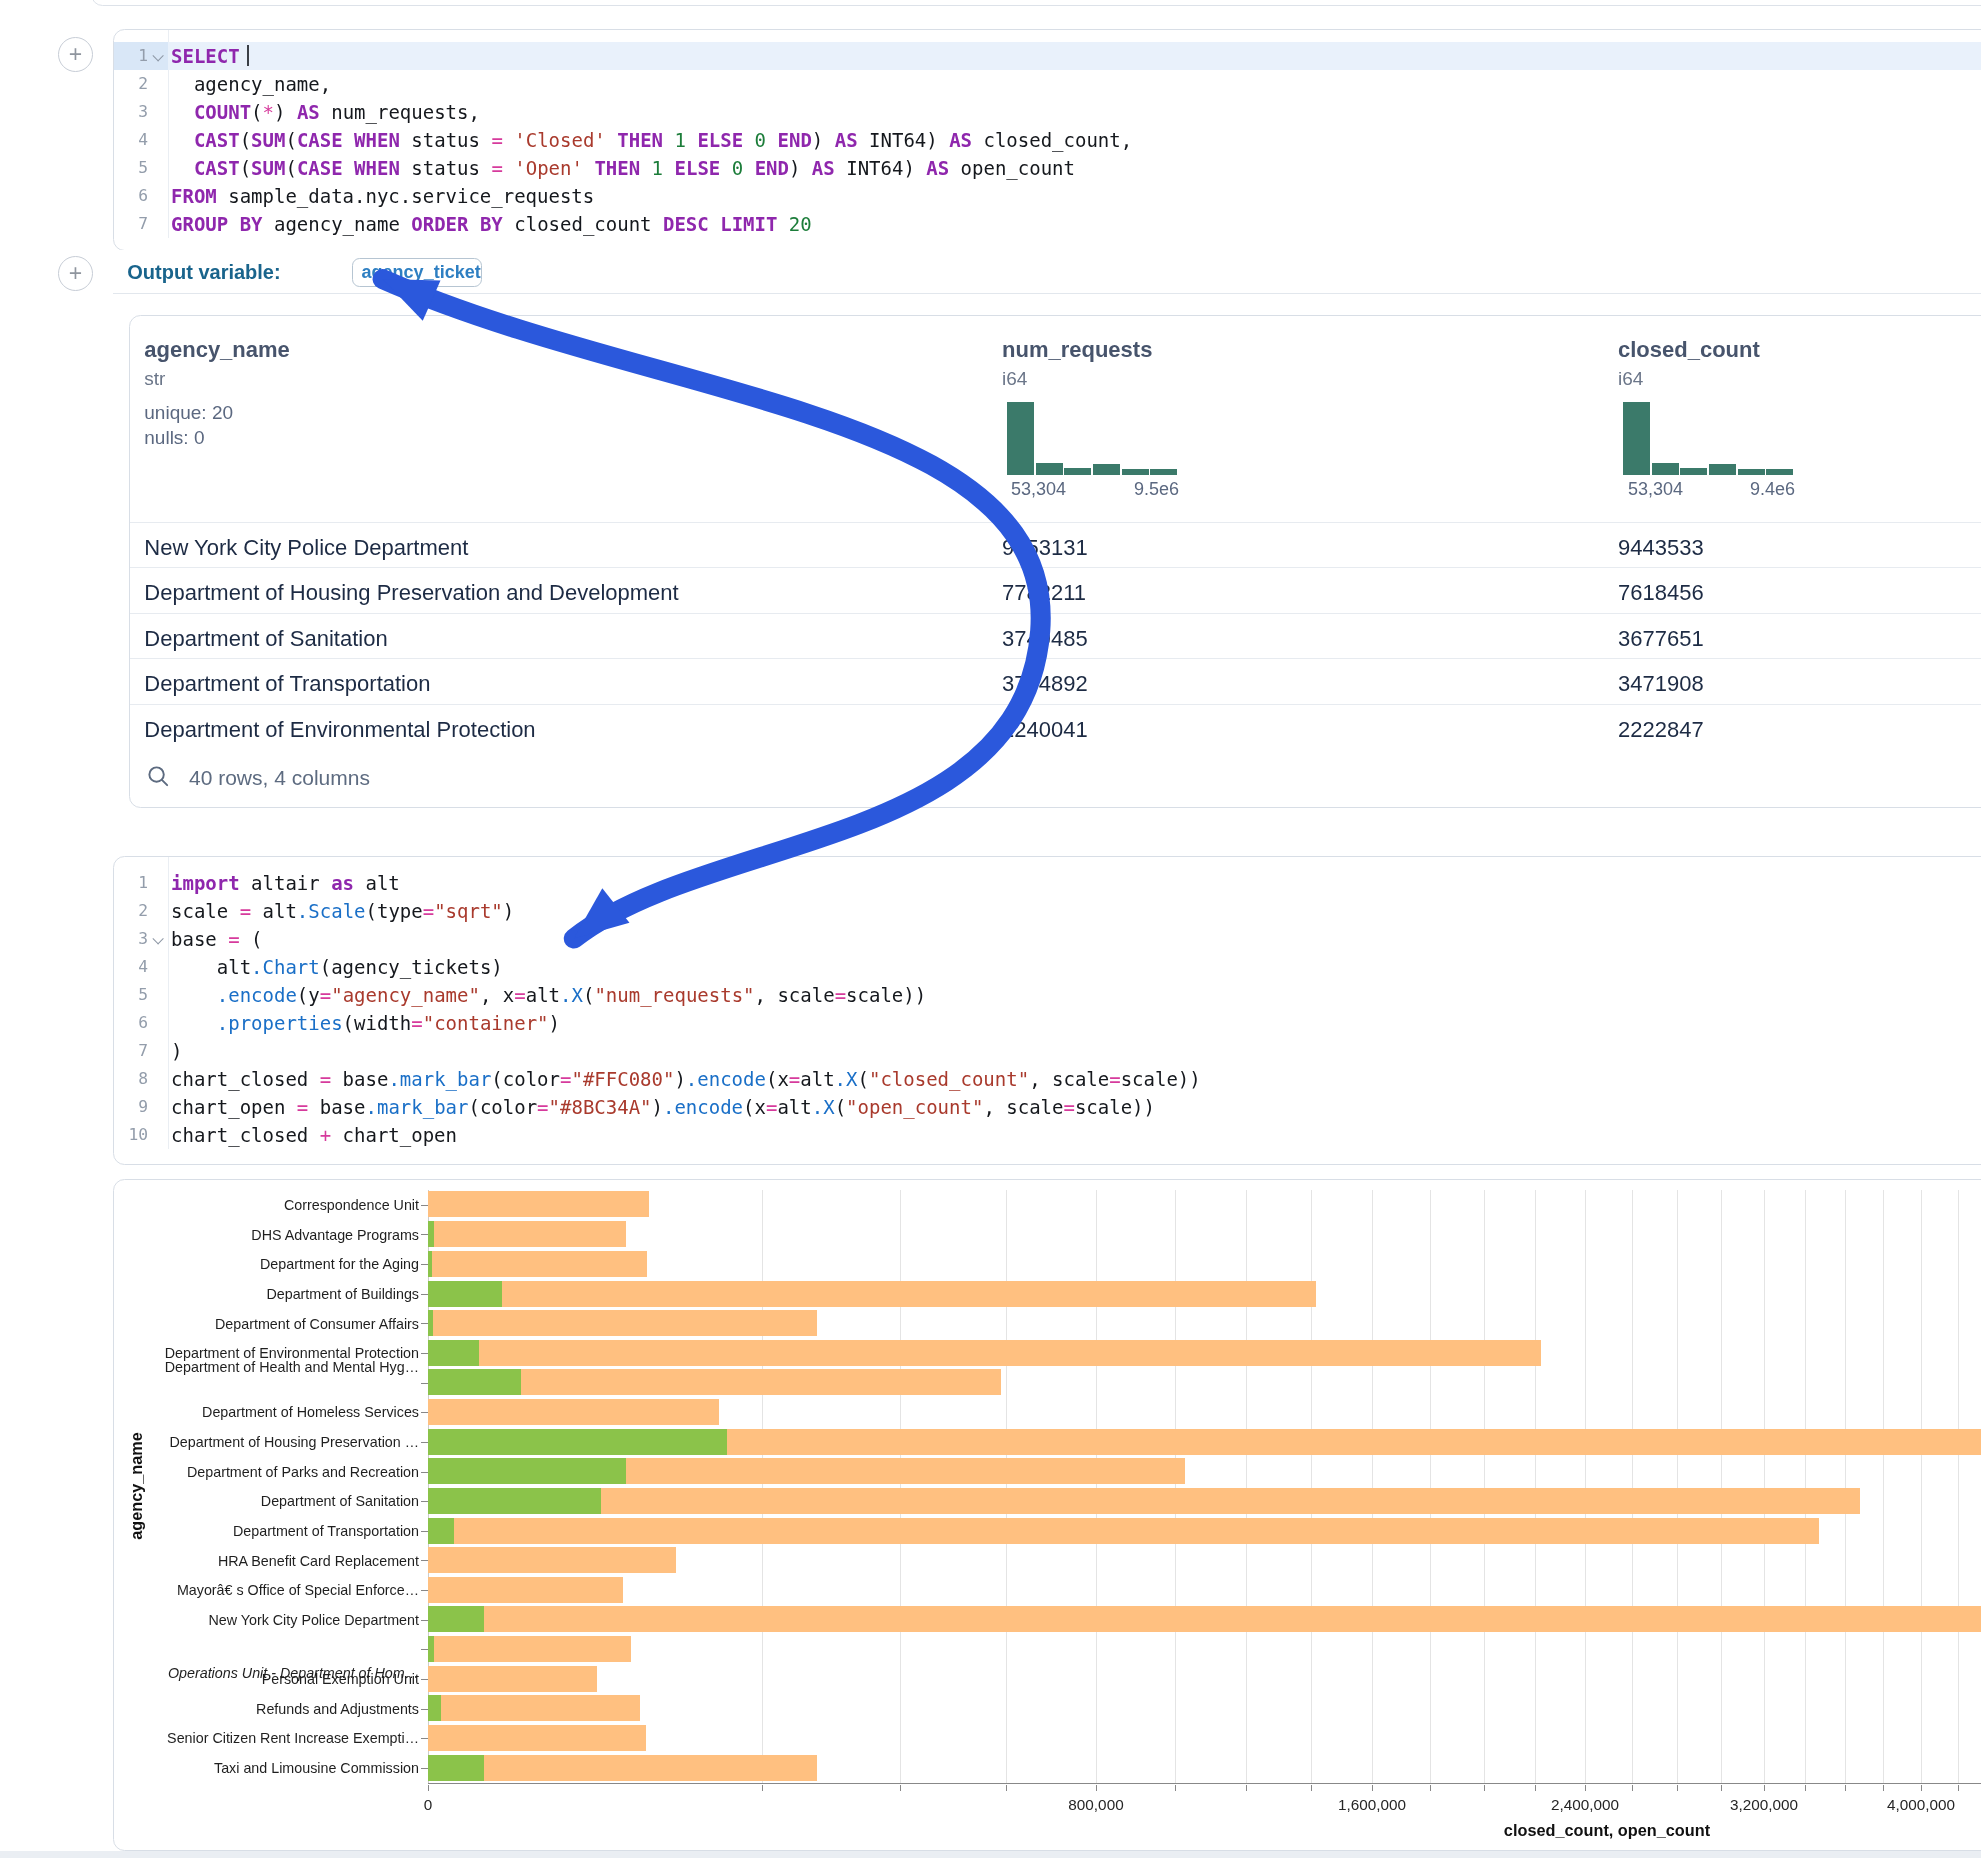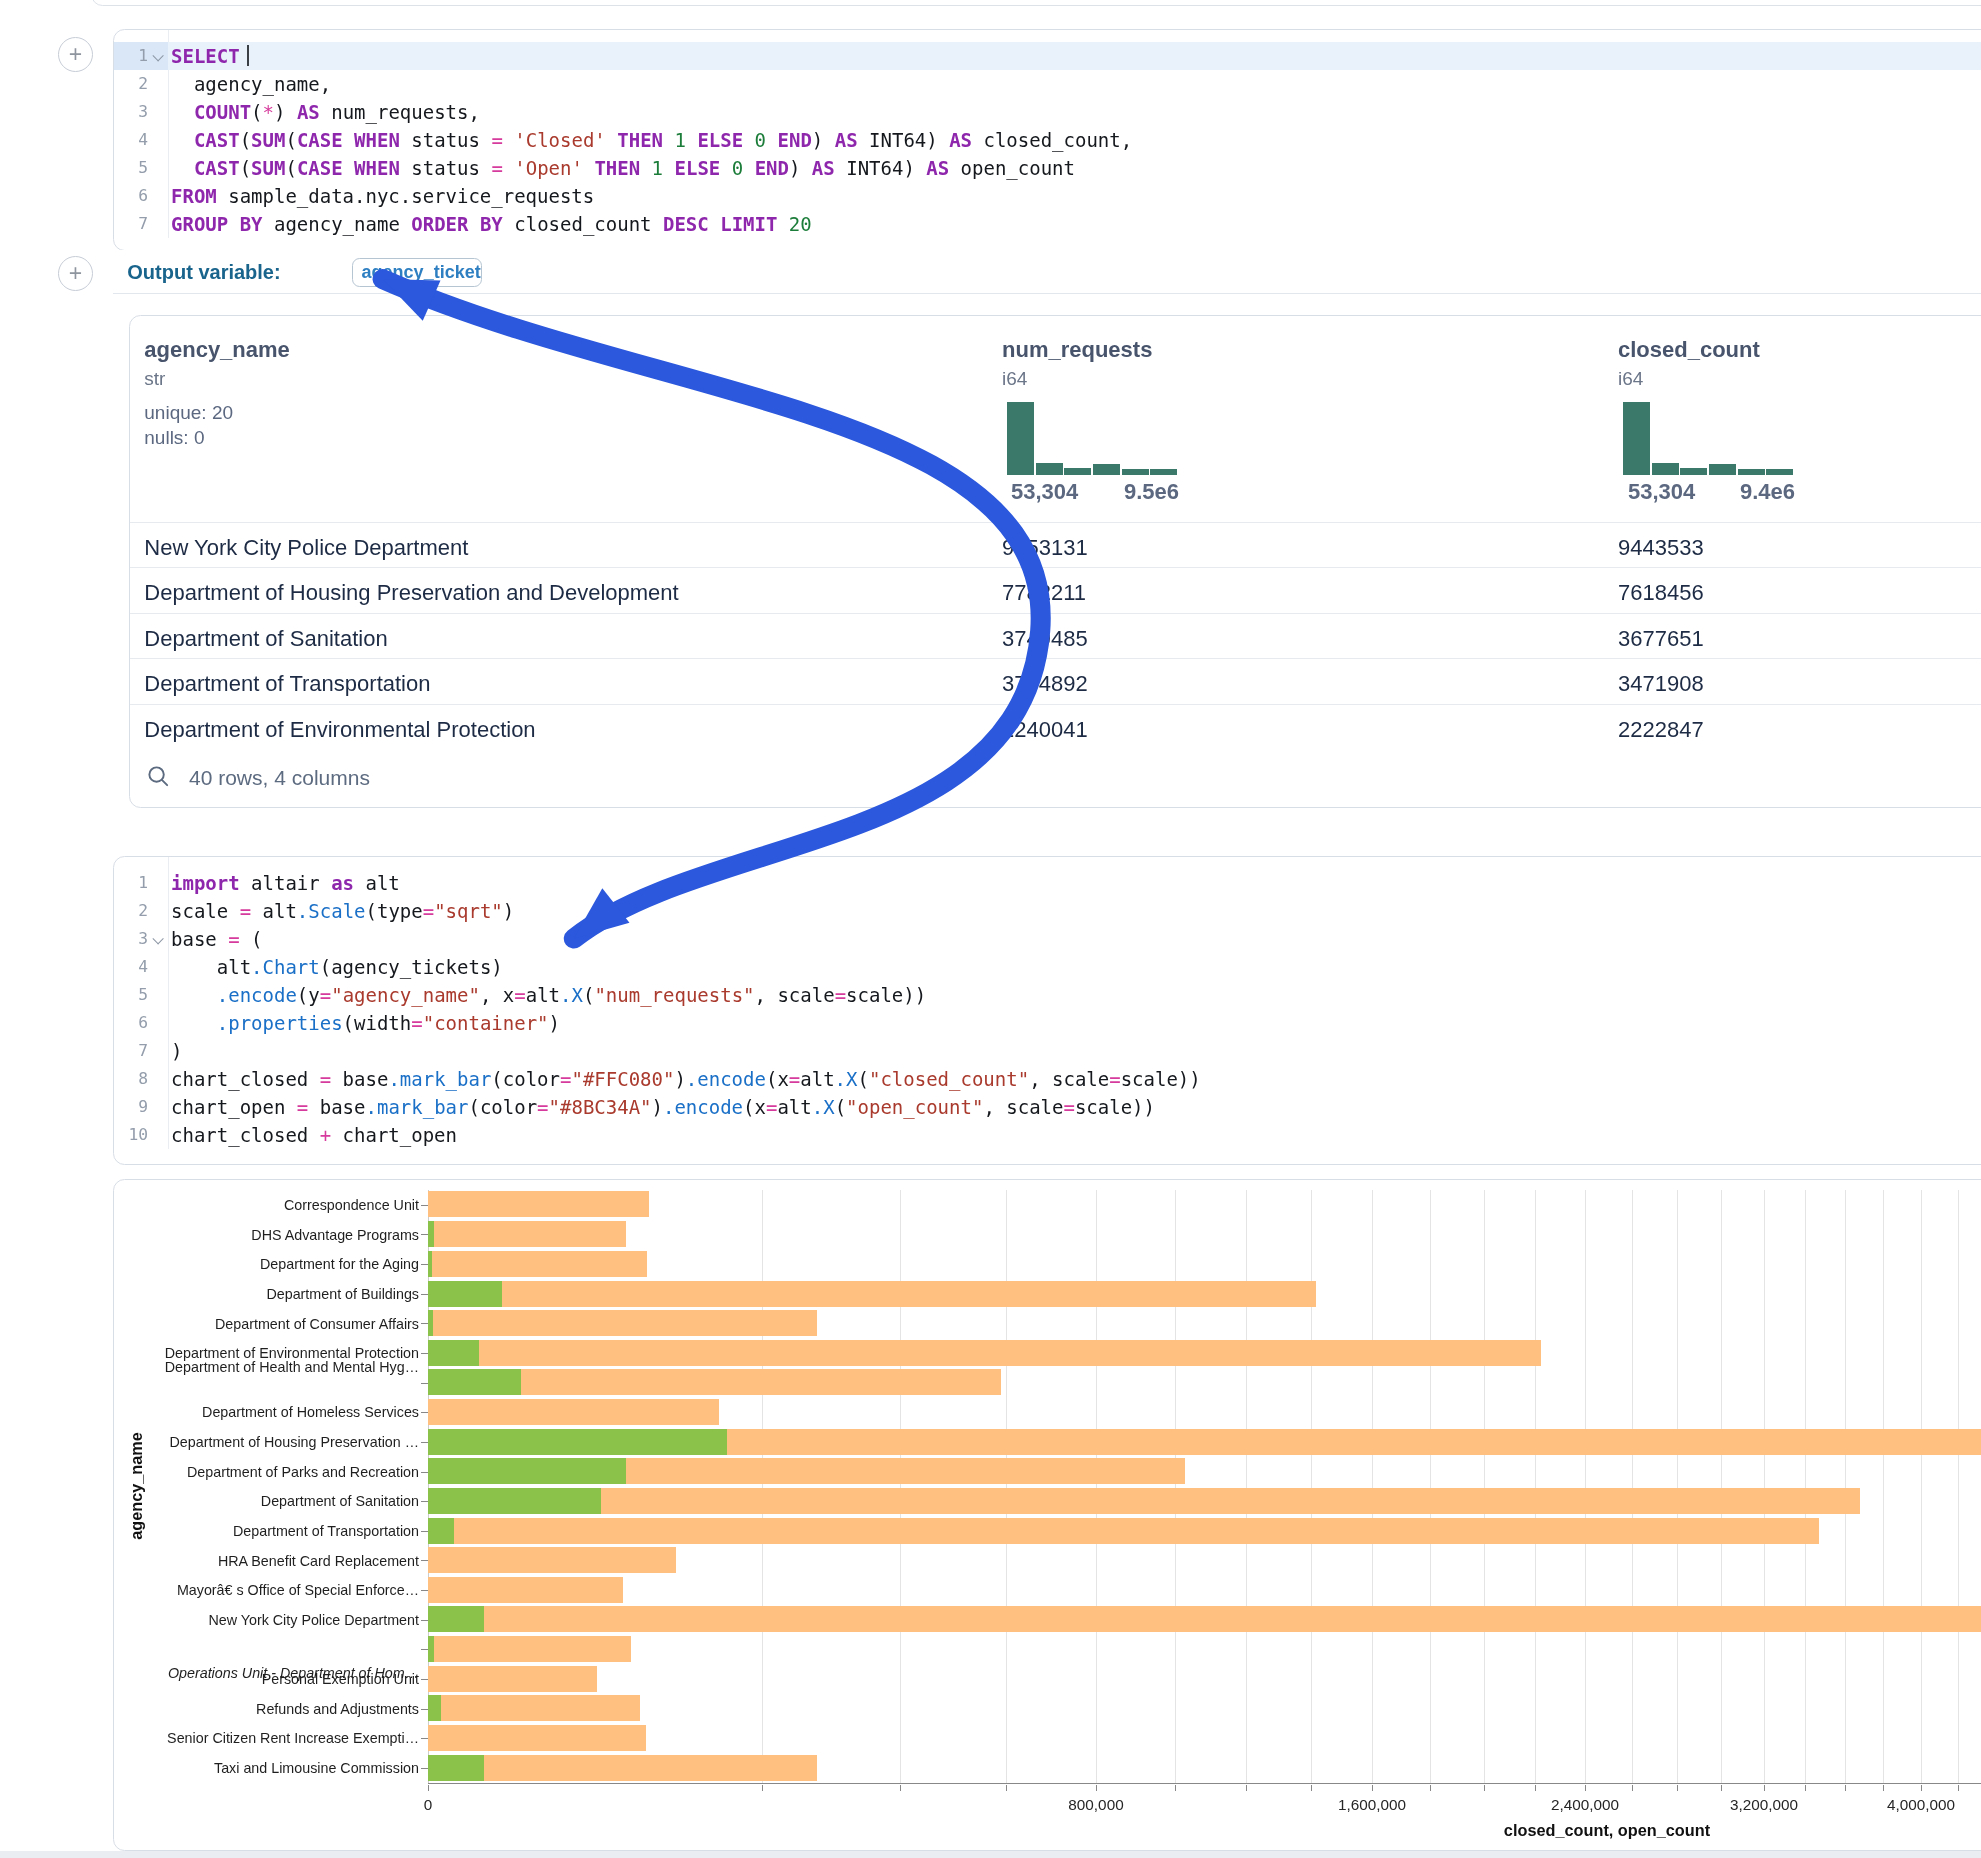--- a/index.html
+++ b/index.html
@@ -42,21 +42,21 @@
                font-size:18px; font-weight:600; color:#2e7fc2; line-height:26px;
                padding-left:8.6px; overflow:hidden; white-space:nowrap; }
 
   
   .tbl-card { top:315px; height:493px; left:129px !important; overflow:hidden; }
   .col-title { position:absolute; top:21px; font-size:22px; font-weight:bold; color:#47546c; }
   .col-type  { position:absolute; top:52px; font-size:19px; color:#6b7689; }
   .col-stat  { position:absolute; font-size:19px; color:#5b6880; }
   .hist { position:absolute; top:86px; width:172px; height:73px; }
   .hist .hbar { position:absolute; bottom:0; background:#3b7a6a; }
-  .hist-lab { position:absolute; top:163px; font-size:22px; color:#5b6880;font-weight:bold; }
+  .hist-lab { position:absolute; top:163px; font-size:18px; color:#5b6880; }
   .trow { position:absolute; left:0; width:100%; height:46px; border-top:1px solid #e7ebf0; }
   .trow span { position:absolute; top:11.5px; font-size:22px; color:#1d2b44; }
   .tbl-footer { position:absolute; top:433px; left:0; width:100%; height:60px; }
   .tbl-count { position:absolute; left:59px; top:17px; font-size:21px; color:#5d6b80; }
 
   
   .chart-card { top:1179px; height:672px; overflow:hidden; }
   .plot { position:absolute; left:314px; top:9.6px; width:1615px; height:593px; }
   .gridline { position:absolute; top:0; height:593px; width:1px; background:#e4e4e4; }
   .domainline { position:absolute; top:0; height:593px; width:1px; background:#cccccc; left:0; }

